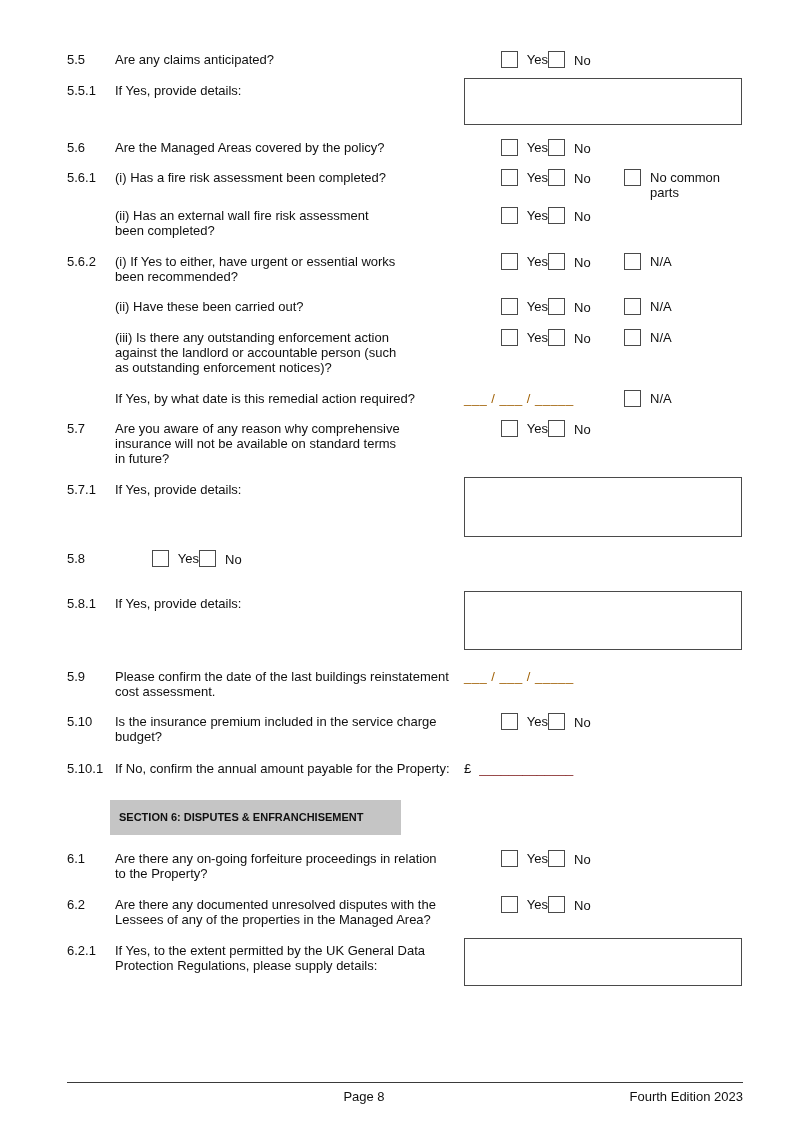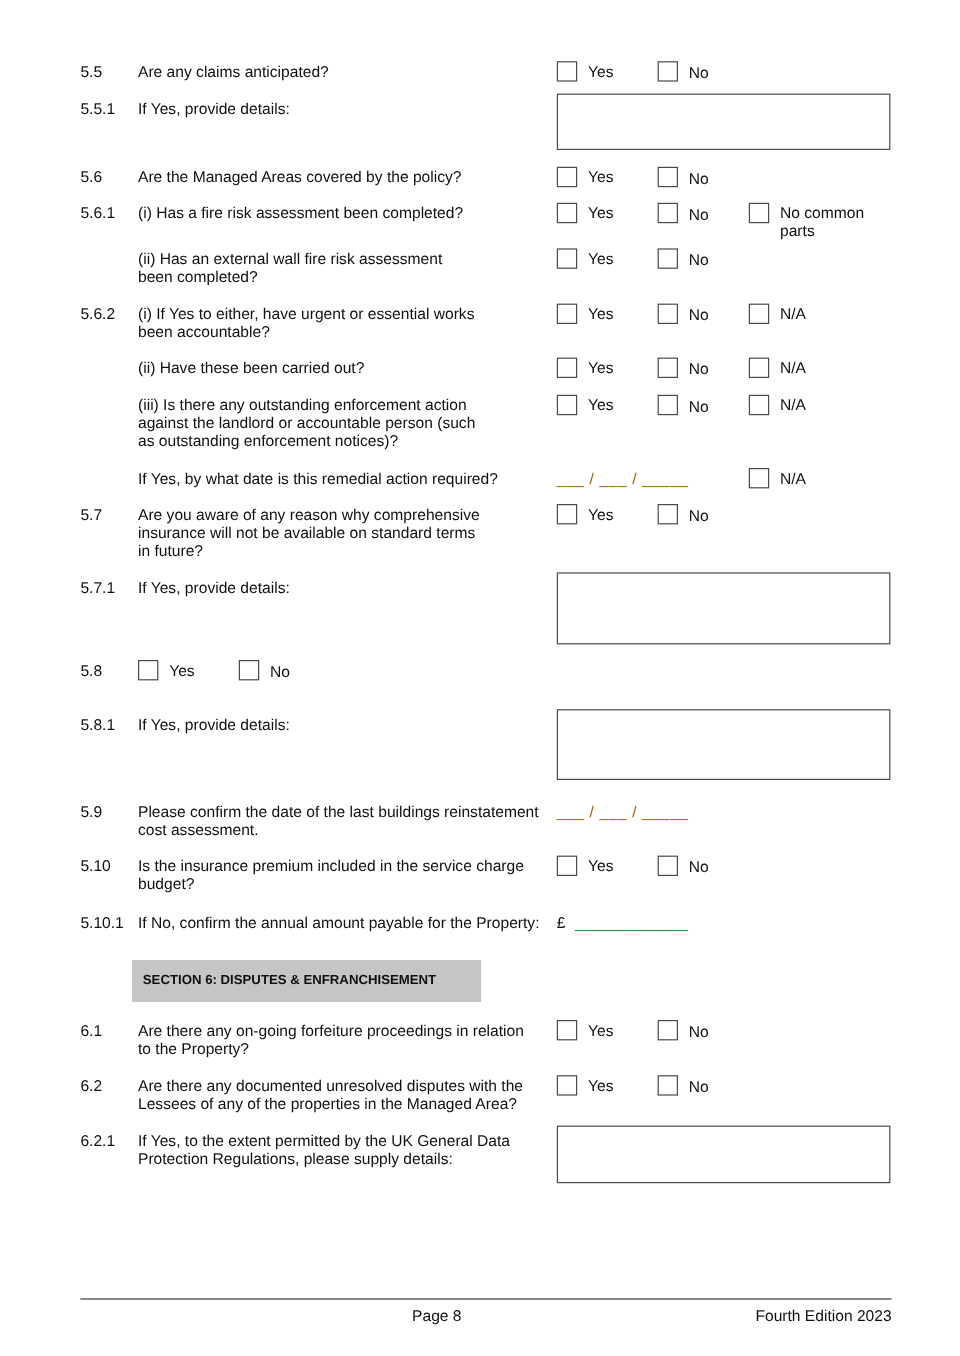--- a/index.html
+++ b/index.html
@@ -7,35 +7,35 @@
   body {
     width:800px; height:1130px; position:relative; overflow:hidden;
     font-family:"Liberation Sans","DejaVu Sans",sans-serif;
     font-size:13px; line-height:15px; color:#101010;
   }
   .row { position:absolute; left:67px; width:676px; display:flex; align-items:flex-start; }
   .num   { flex:0 0 48px; }
   .qtext { flex:0 0 349px; white-space:pre-line; }
   .answers { flex:1; display:flex; align-items:flex-start; }
   .opt { display:flex; align-items:flex-start; }
-  .w84 { width:84px; } .w76 { width:76px;align-items:flex-end; } .opt3 { flex:1; }
+  .w84 { width:84px;justify-content:flex-end; } .w76 { width:76px;align-items:flex-end; } .opt3 { flex:1; }
   .cb {
     flex:0 0 auto; width:17px; height:17px; margin-top:-1px;
     border:1px solid #4a4a4a; background:#ffffff; display:inline-block; cursor:pointer;
   }
   .cbl { margin-left:9px; }
   .opt3 .cbl { width:88px; }
   .dbox {
     width:278px; margin-top:-5px; border:1px solid #4a4a4a; background:#ffffff;
     resize:none; font:inherit; color:inherit; padding:3px 5px; display:block; outline:none;
   }
   .h47{height:47px}.h60{height:60px}.h59{height:59px}.h48{height:48px}
   .blank { flex:0 0 160px; color:#a16207; letter-spacing:0.5px; cursor:text; }
   .currency { margin-right:8px; }
-  .amount-line { color:#15803d; cursor:text; }
+  .amount-line { color:#7f1d1d; cursor:text; }
   .section-hdr {
     position:absolute; left:110px; top:800px; width:291px; height:35px;
     background:#c5c5c5; font-weight:bold; font-size:11px; line-height:35px;
     padding-left:9px;
   }
   .footer-line { position:absolute; left:67px; top:1082px; width:676px; border-top:1px solid #3a3a3a; }
   .footer-page { position:absolute; left:0; top:1089px; width:728px; text-align:center; }
   .footer-edition { position:absolute; right:57px; top:1089px; }
 </style>
 </head>
@@ -110,21 +110,21 @@
     <div class="opt w76">
       <span class="cb"></span>
       <span class="cbl">No</span>
     </div>
   </div>
 </div>
 
 <div class="row" style="top:254px">
   <div class="num">5.6.2</div>
   <div class="qtext">(i) If Yes to either, have urgent or essential works
-been accountable?</div>
+been recommended?</div>
   <div class="answers">
     <div class="opt w84">
       <span class="cb"></span>
       <span class="cbl">Yes</span>
     </div>
     <div class="opt w76">
       <span class="cb"></span>
       <span class="cbl">No</span>
     </div>
     <div class="opt opt3">

